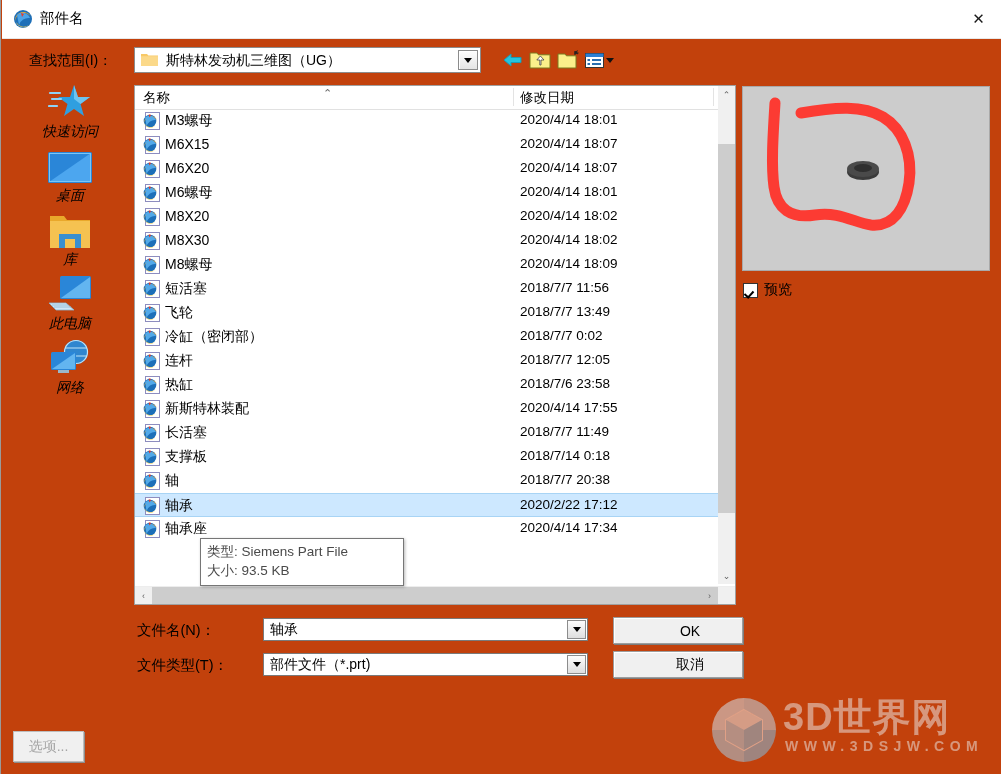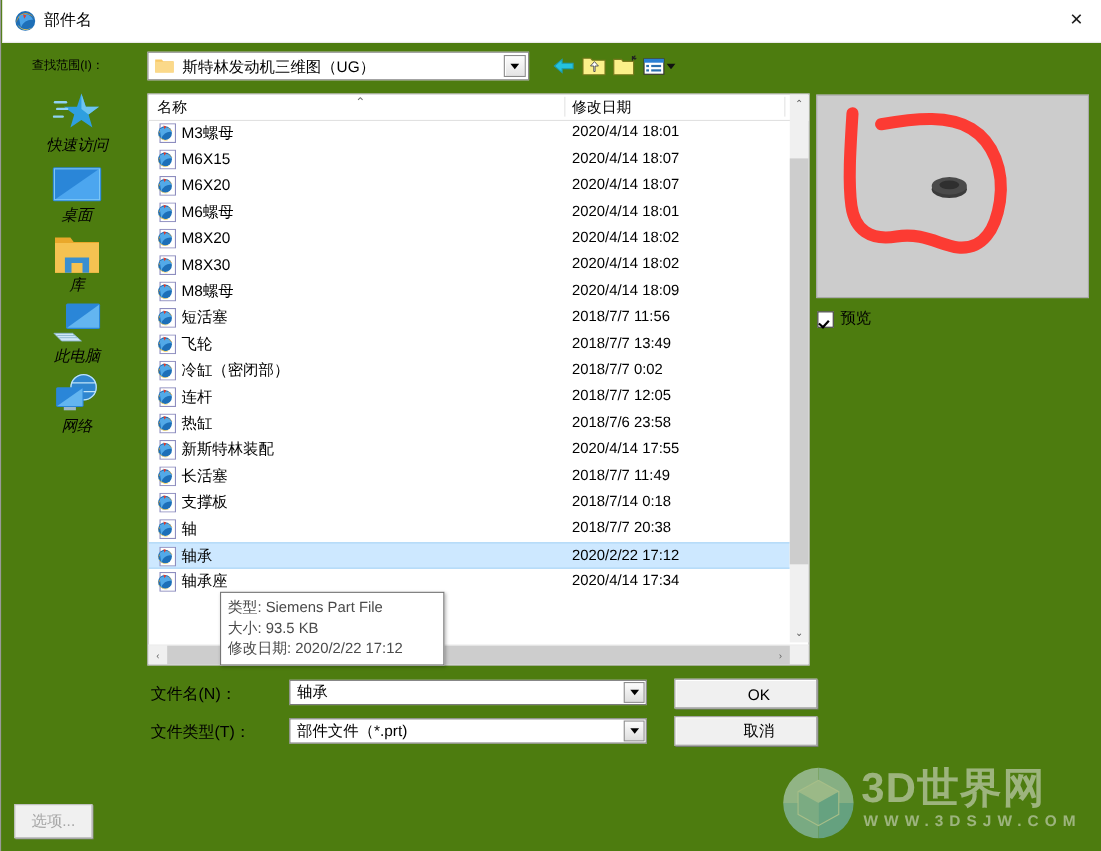--- a/index.html
+++ b/index.html
@@ -2,34 +2,34 @@
 <html><head>
 <meta charset="utf-8">
 <style>
   html,body{margin:0;padding:0;}
   body{
     width:1001px;height:774px;overflow:hidden;
     background:#f0f0f0;
     font-family:"Liberation Sans","DejaVu Sans",sans-serif;
     -webkit-font-smoothing:none;
   }
-  .window{position:absolute;left:0;top:0;width:1001px;height:774px;background:#4d7c0f;
+  .window{position:absolute;left:0;top:0;width:1001px;height:774px;background:#c2410c;
     border-left:1px solid #9a9a9a;box-sizing:border-box;}
 
   
   .titlebar{position:absolute;left:1px;top:0;width:1000px;height:38px;background:#ffffff;
     border-bottom:1px solid #e8e8e8;}
   .title-icon{position:absolute;left:11px;top:9px;width:20px;height:20px;}
   .title-text{position:absolute;left:38px;top:9px;font-size:14.5px;color:#000;}
   .close-btn{position:absolute;right:0;top:0;width:47px;height:36px;display:flex;
     align-items:center;justify-content:center;}
   .close-glyph{font-size:15px;color:#1a1a1a;line-height:1;}
 
   
-  .lookin-label{position:absolute;left:28px;top:52px;font-size:11px;color:#000;}
+  .lookin-label{position:absolute;left:28px;top:52px;font-size:14px;color:#000;}
   .lookin-combo{position:absolute;left:133px;top:47px;width:347px;height:26px;
     background:#fff;border:1px solid #8c8c8c;box-sizing:border-box;}
   .lookin-folder{position:absolute;left:6px;top:4px;width:17px;height:15px;}
   .lookin-text{position:absolute;left:31px;top:4px;font-size:14px;color:#000;white-space:nowrap;}
   .combo-arrow{position:absolute;right:2px;top:2px;width:20px;height:20px;
     background:linear-gradient(#fdfdfd,#e4e4e4);border:1px solid #8c8c8c;
     box-shadow:inset 1px 1px 0 #fff;box-sizing:border-box;
     display:flex;align-items:center;justify-content:center;}
   .combo-arrow i{width:0;height:0;border-left:4px solid transparent;border-right:4px solid transparent;
     border-top:5px solid #000;display:block;}
@@ -493,21 +493,20 @@
     <div class="hscroll">
       <div class="hsb-l">‹</div>
       <div class="hthumb"></div>
       <div class="hsb-r">›</div>
     </div>
   </div>
 
   <div class="tooltip">
     <div>类型: Siemens Part File</div>
     <div>大小: 93.5 KB</div>
-    <div>修改日期: 2020/2/22 17:12</div>
   </div>
 
   <div class="preview-box">
     <svg width="246" height="183" viewBox="0 0 246 183">
       <ellipse cx="120" cy="85" rx="16" ry="8" fill="#3b3b3b"></ellipse>
       <ellipse cx="120" cy="82" rx="16" ry="8" fill="#4a4a4a"></ellipse>
       <ellipse cx="120" cy="81" rx="9" ry="4" fill="#2f2f2f"></ellipse>
       <path d="M32 16 C30 48 28 78 31 100 C34 122 48 132 72 128
                C96 124 112 136 128 138 C150 140 162 122 166 96
                C170 68 160 42 140 30 C120 18 92 20 58 26" fill="none" stroke="#fc3b33" stroke-width="11" stroke-linecap="round" stroke-linejoin="round"></path>

